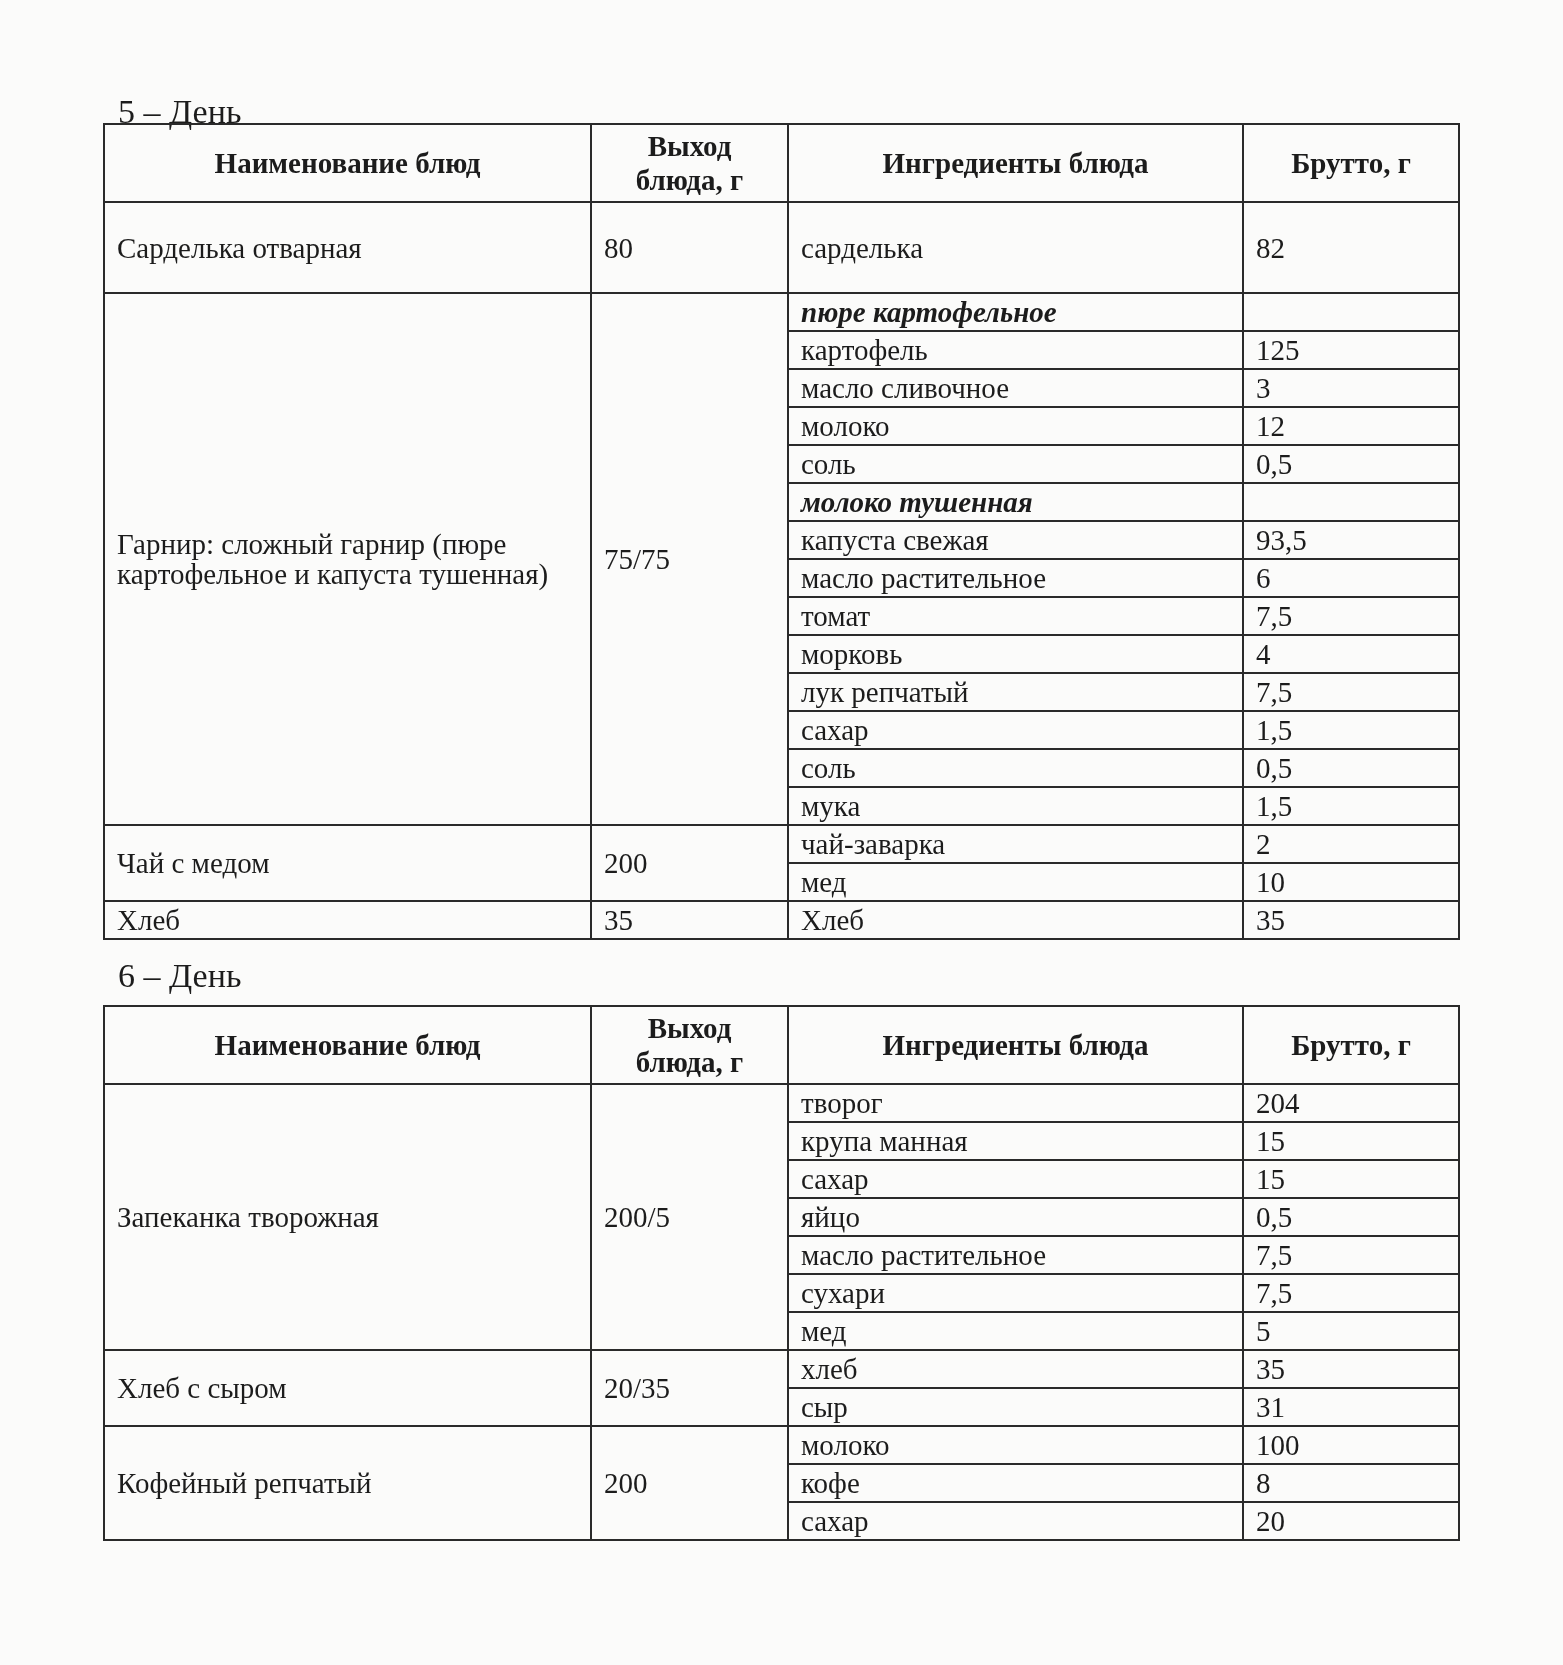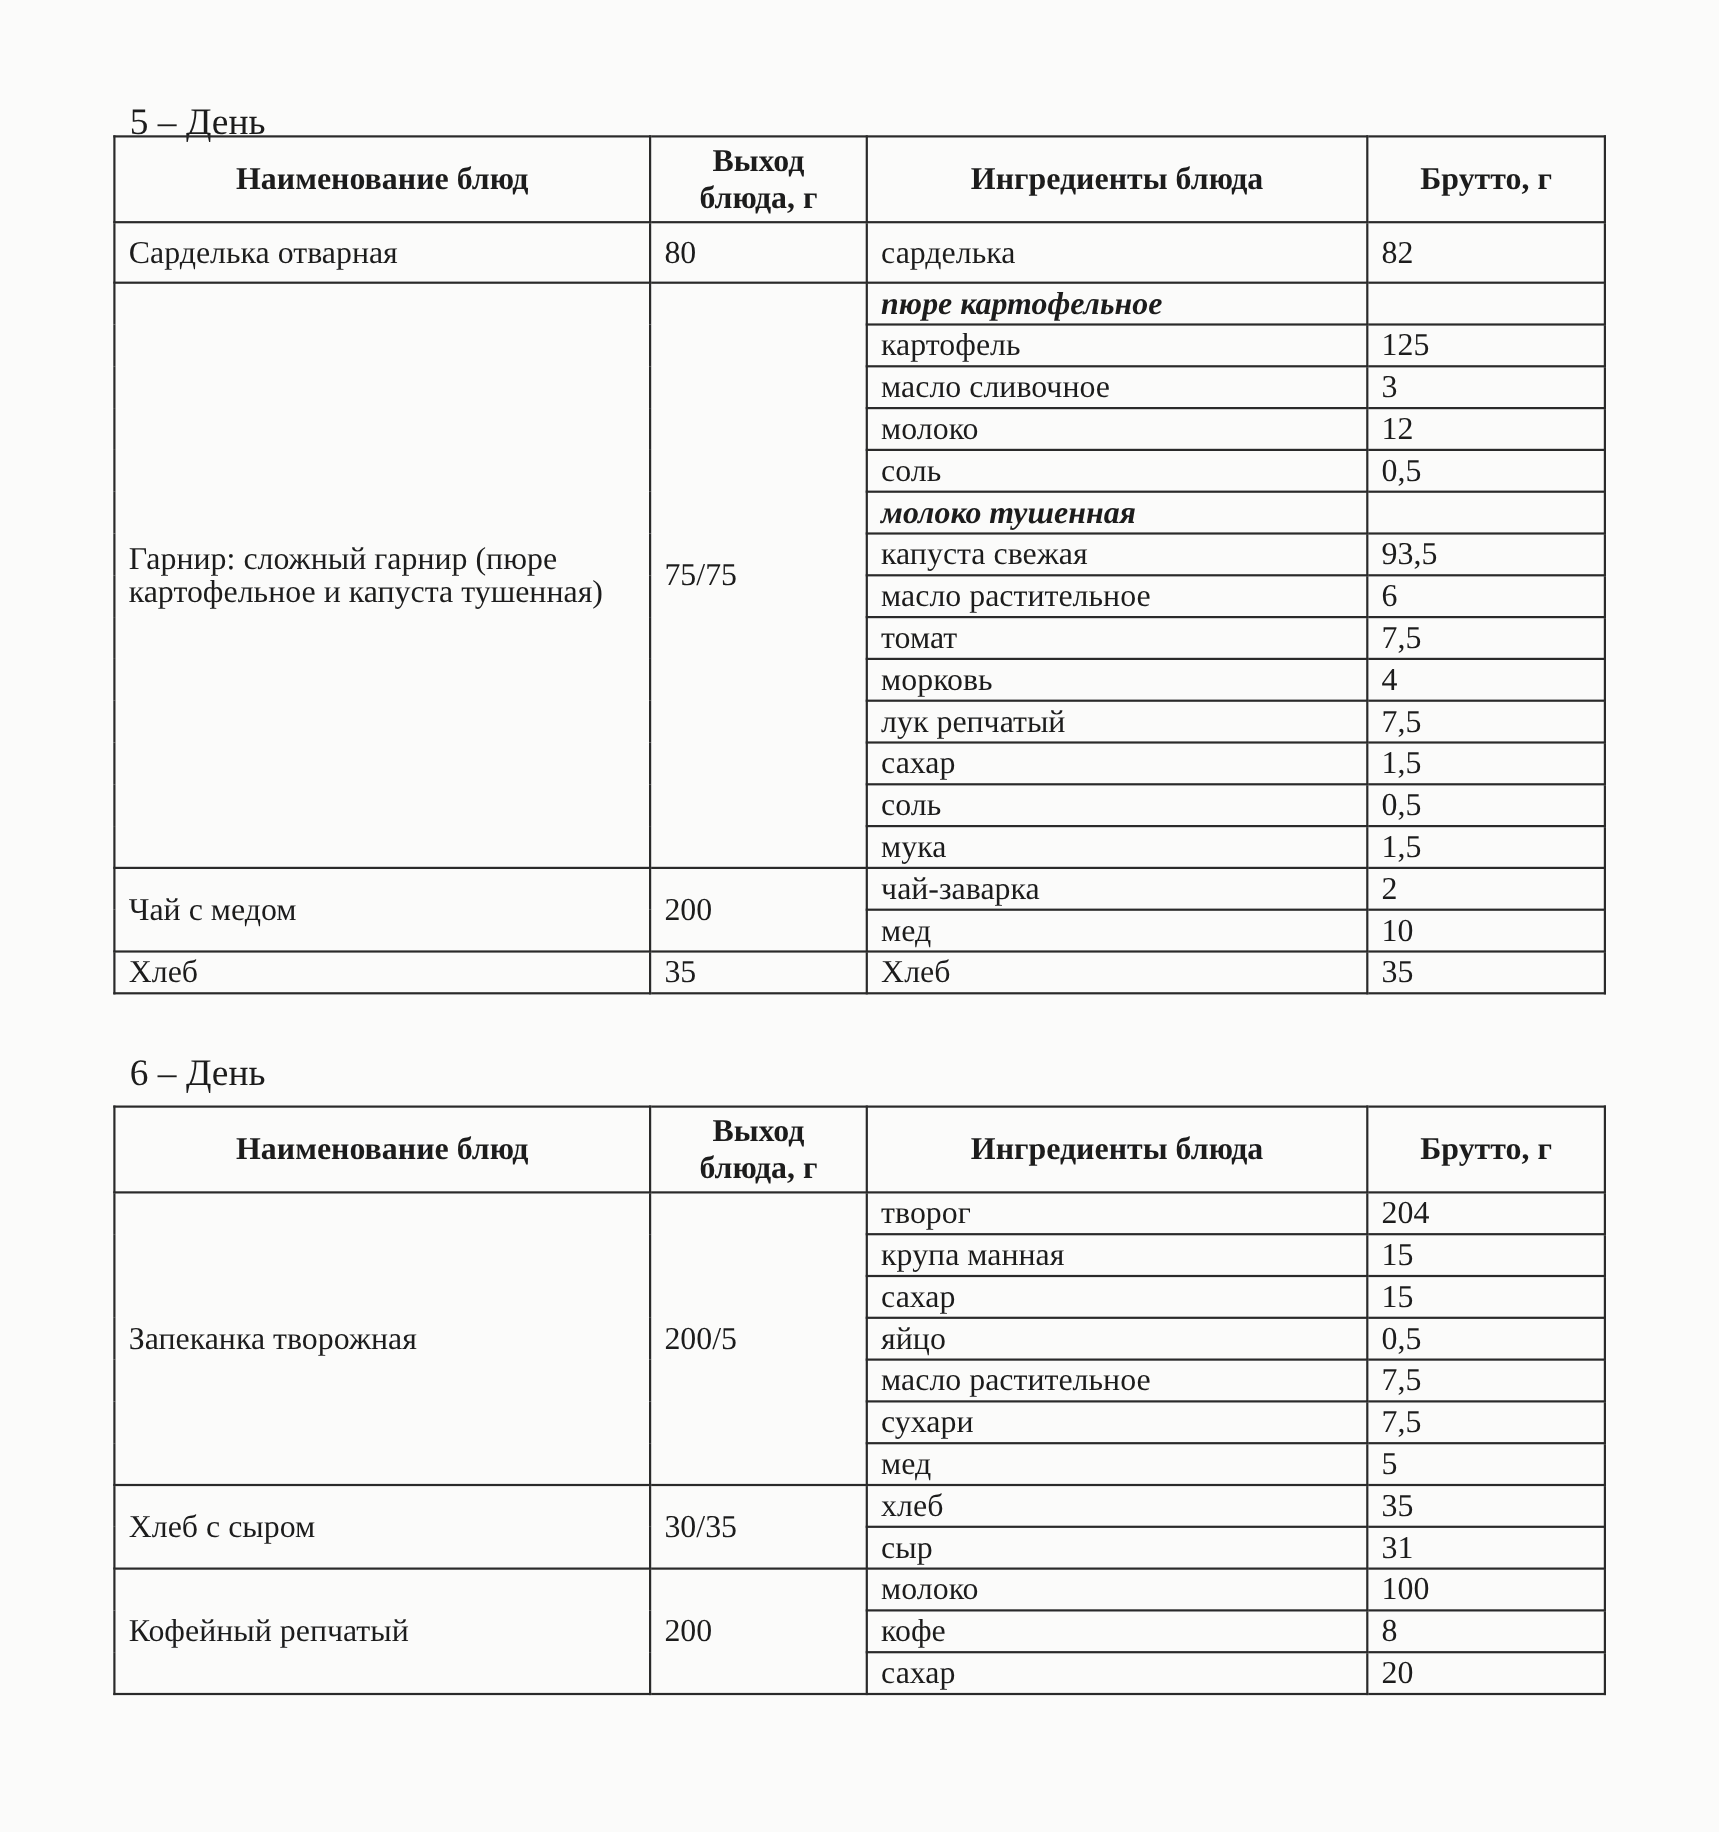--- a/index.html
+++ b/index.html
@@ -52,21 +52,21 @@
   <thead>
     <tr>
       <th>Наименование блюд</th>
       <th>Выход блюда, г</th>
       <th>Ингредиенты блюда</th>
       <th>Брутто, г</th>
     </tr>
   </thead>
   <tbody>
 
-    <tr style="height:55px">
+    <tr style="height:91px">
       <td class="name top">Сарделька отварная</td>
       <td class="yield">80</td>
       <td class="name top">сарделька</td>
       <td class="brutto top">82</td>
     </tr>
 
     <tr class="ing-row">
       <td class="name" rowspan="14">Гарнир:  сложный гарнир (пюре картофельное и капуста тушенная)</td>
       <td class="yield" rowspan="14">75/75</td>
       <td class="name sub">пюре картофельное</td>
@@ -190,21 +190,21 @@
         <td class="name">сухари</td>
         <td class="brutto">7,5</td>
       </tr>
     <tr class="ing-row">
         <td class="name">мед</td>
         <td class="brutto">5</td>
       </tr>
 
     <tr class="ing-row">
       <td class="name" rowspan="2">Хлеб с сыром</td>
-      <td class="yield" rowspan="2">30/35</td>
+      <td class="yield" rowspan="2">20/35</td>
       <td class="name">хлеб</td>
       <td class="brutto">35</td>
     </tr>
     <tr class="ing-row">
         <td class="name">сыр</td>
         <td class="brutto">31</td>
       </tr>
 
     <tr class="ing-row">
       <td class="name top" rowspan="3">Кофейный репчатый</td>

